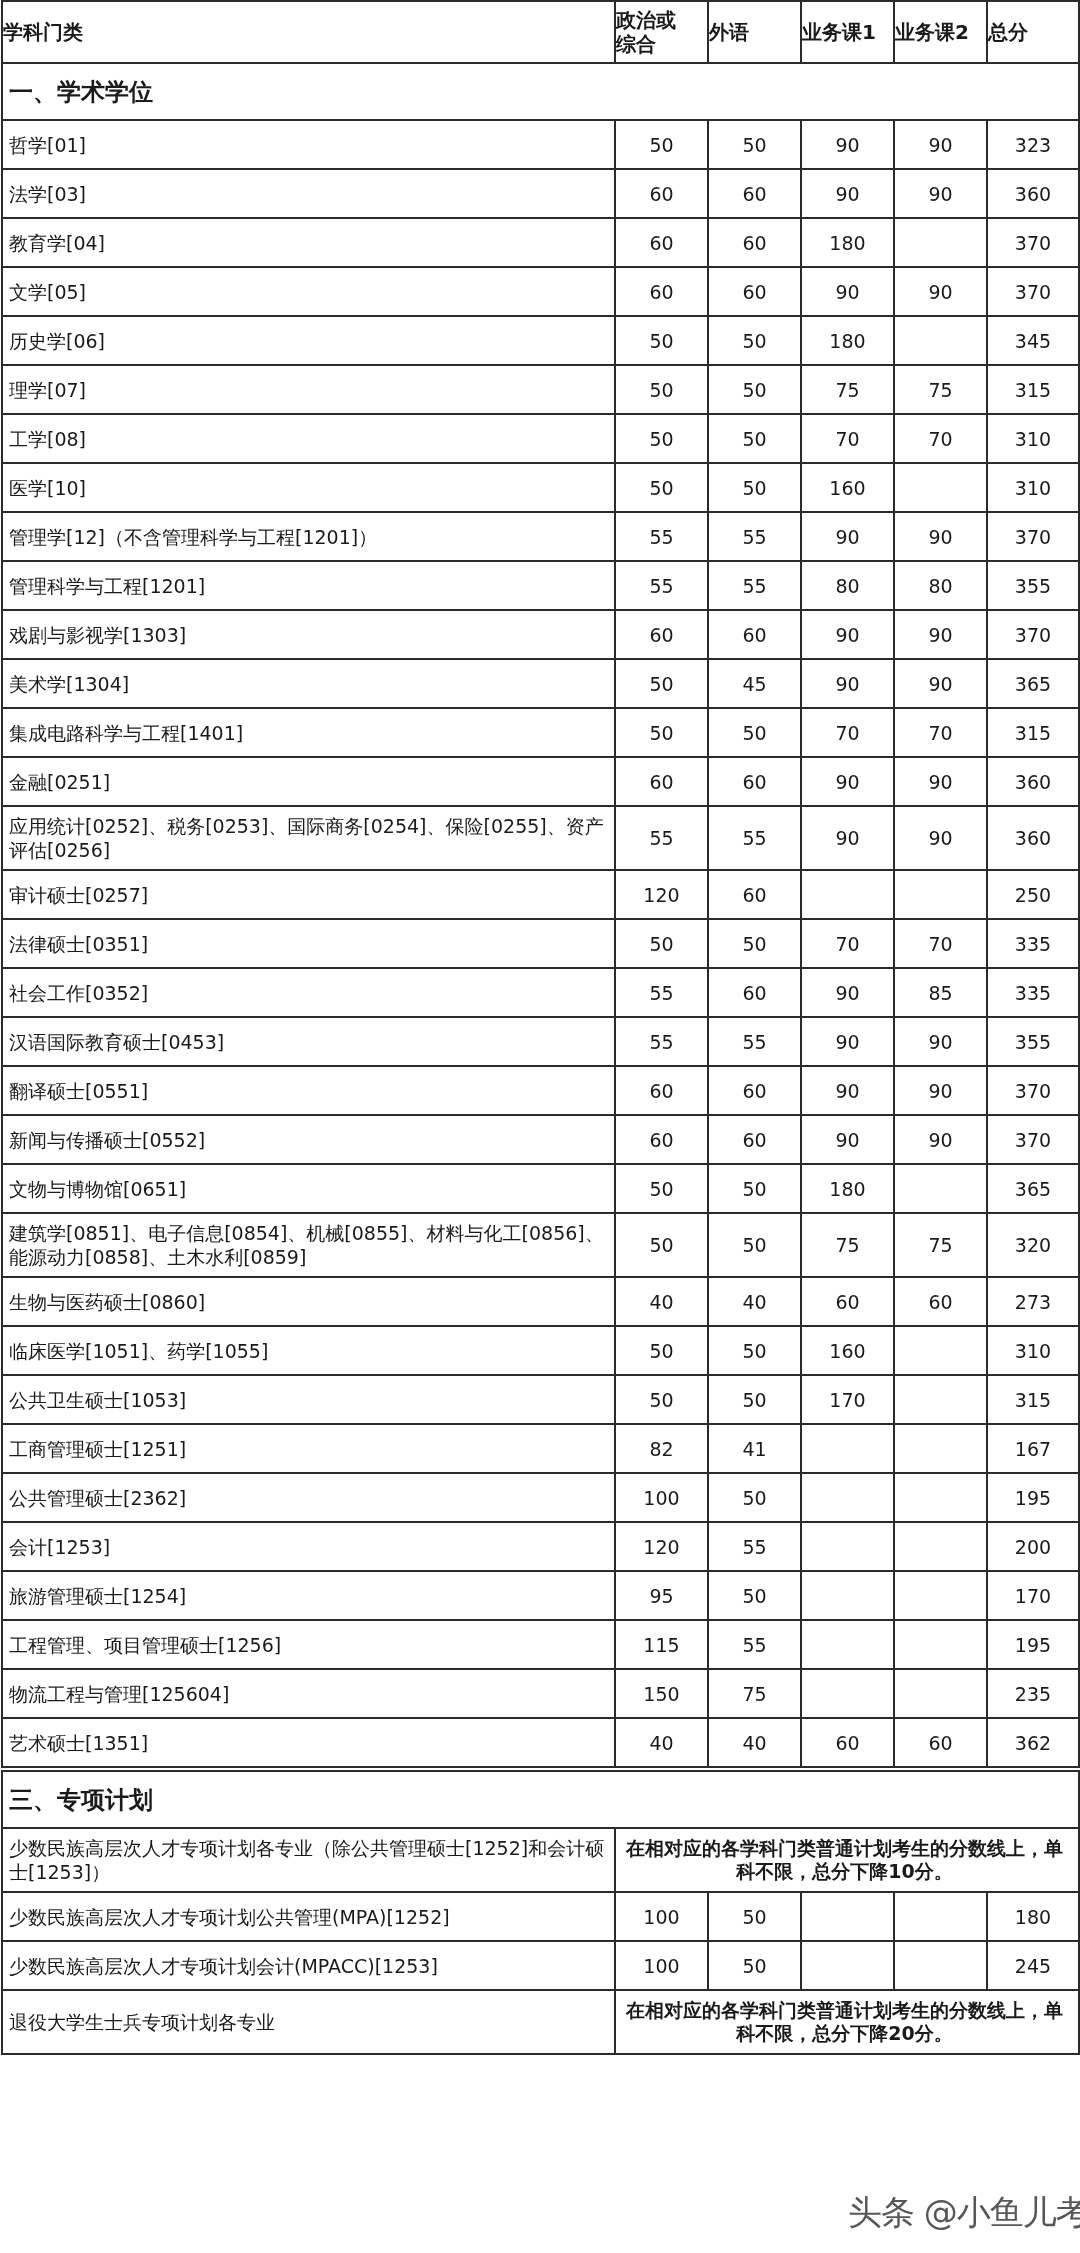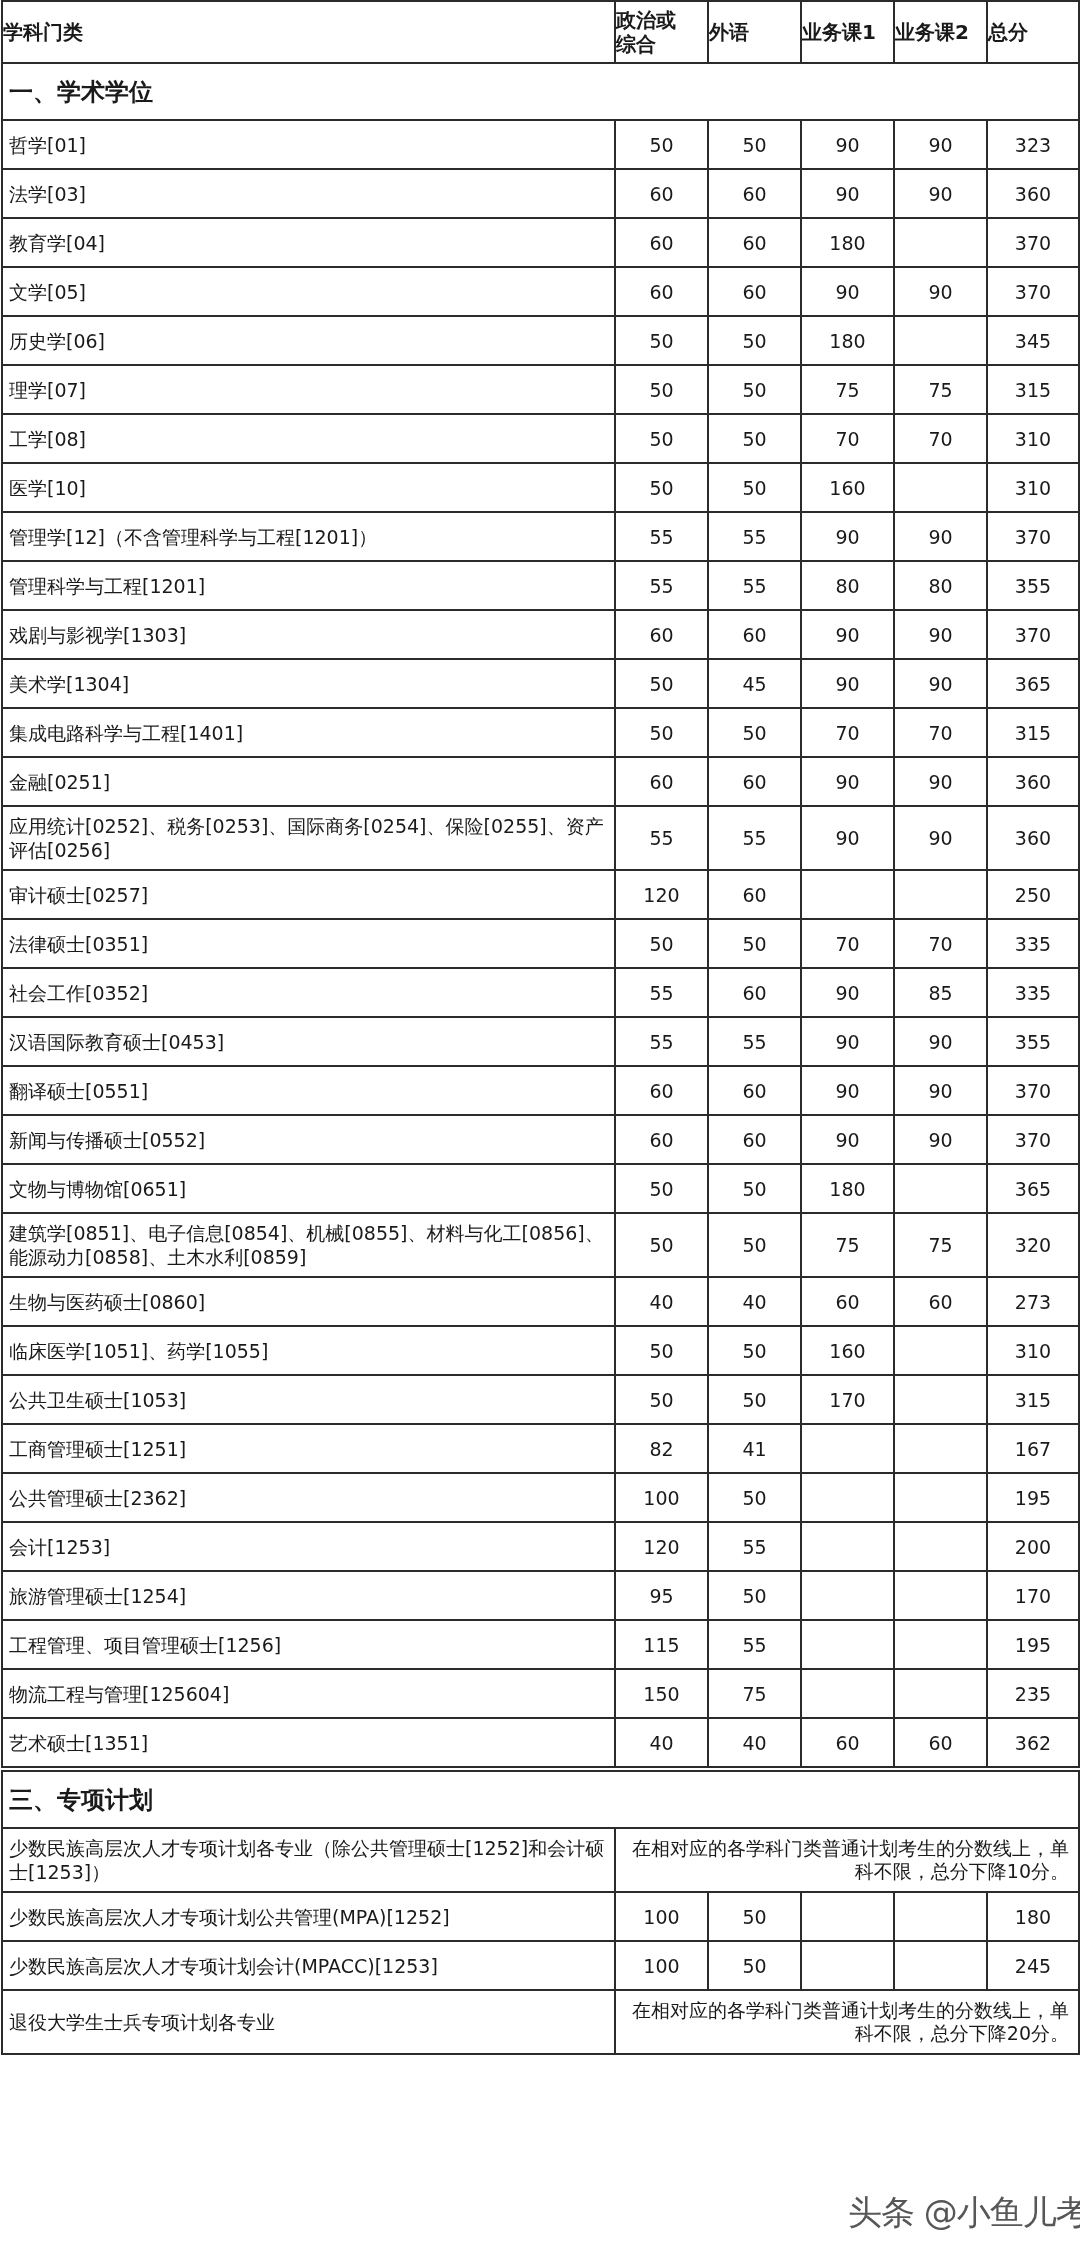--- a/index.html
+++ b/index.html
@@ -11,21 +11,21 @@
   col.c-tot { width: 92px; }
   td, th { border: 2px solid #2b2b2b; padding: 0; font-size: 19px; line-height: 24px; }
   th { font-weight: bold; text-align: left; height: 60px; font-size: 20px; line-height: 24px; }
   td.name { text-align: left; padding-left: 6px; padding-right: 4px; }
   td.num { text-align: center; }
   tr.row1 td { height: 47px; }
   tr.row2 td { height: 62px; }
   tr.section td { height: 55px; font-weight: bold; font-size: 24px; padding-left: 6px; text-align: left; }
   tr.section.first td { border-top-width: 2px; }
   tr.section.dbl td { border-top: 6px double #2b2b2b; }
-  tr.note-row td.note { text-align: right; padding-left: 4px; padding-right: 9px; font-size: 19px; line-height: 23px; }
+  tr.note-row td.note { text-align: center; padding-left: 4px; padding-right: 9px; font-size: 19px; line-height: 23px; font-weight: bold; }
   tr.special2 td { height: 62px; }
   .watermark { position: absolute; left: 848px; top: 2190px; font-size: 34px; color: rgba(40,40,40,0.78);
                letter-spacing: -1px; pointer-events: none; white-space: nowrap;
                text-shadow: 0 0 1px #ffffff, 1px 1px 0 #ffffff, -1px -1px 0 #ffffff; }
 </style>
 </head>
 <body>
 
 <table>
   <colgroup>

